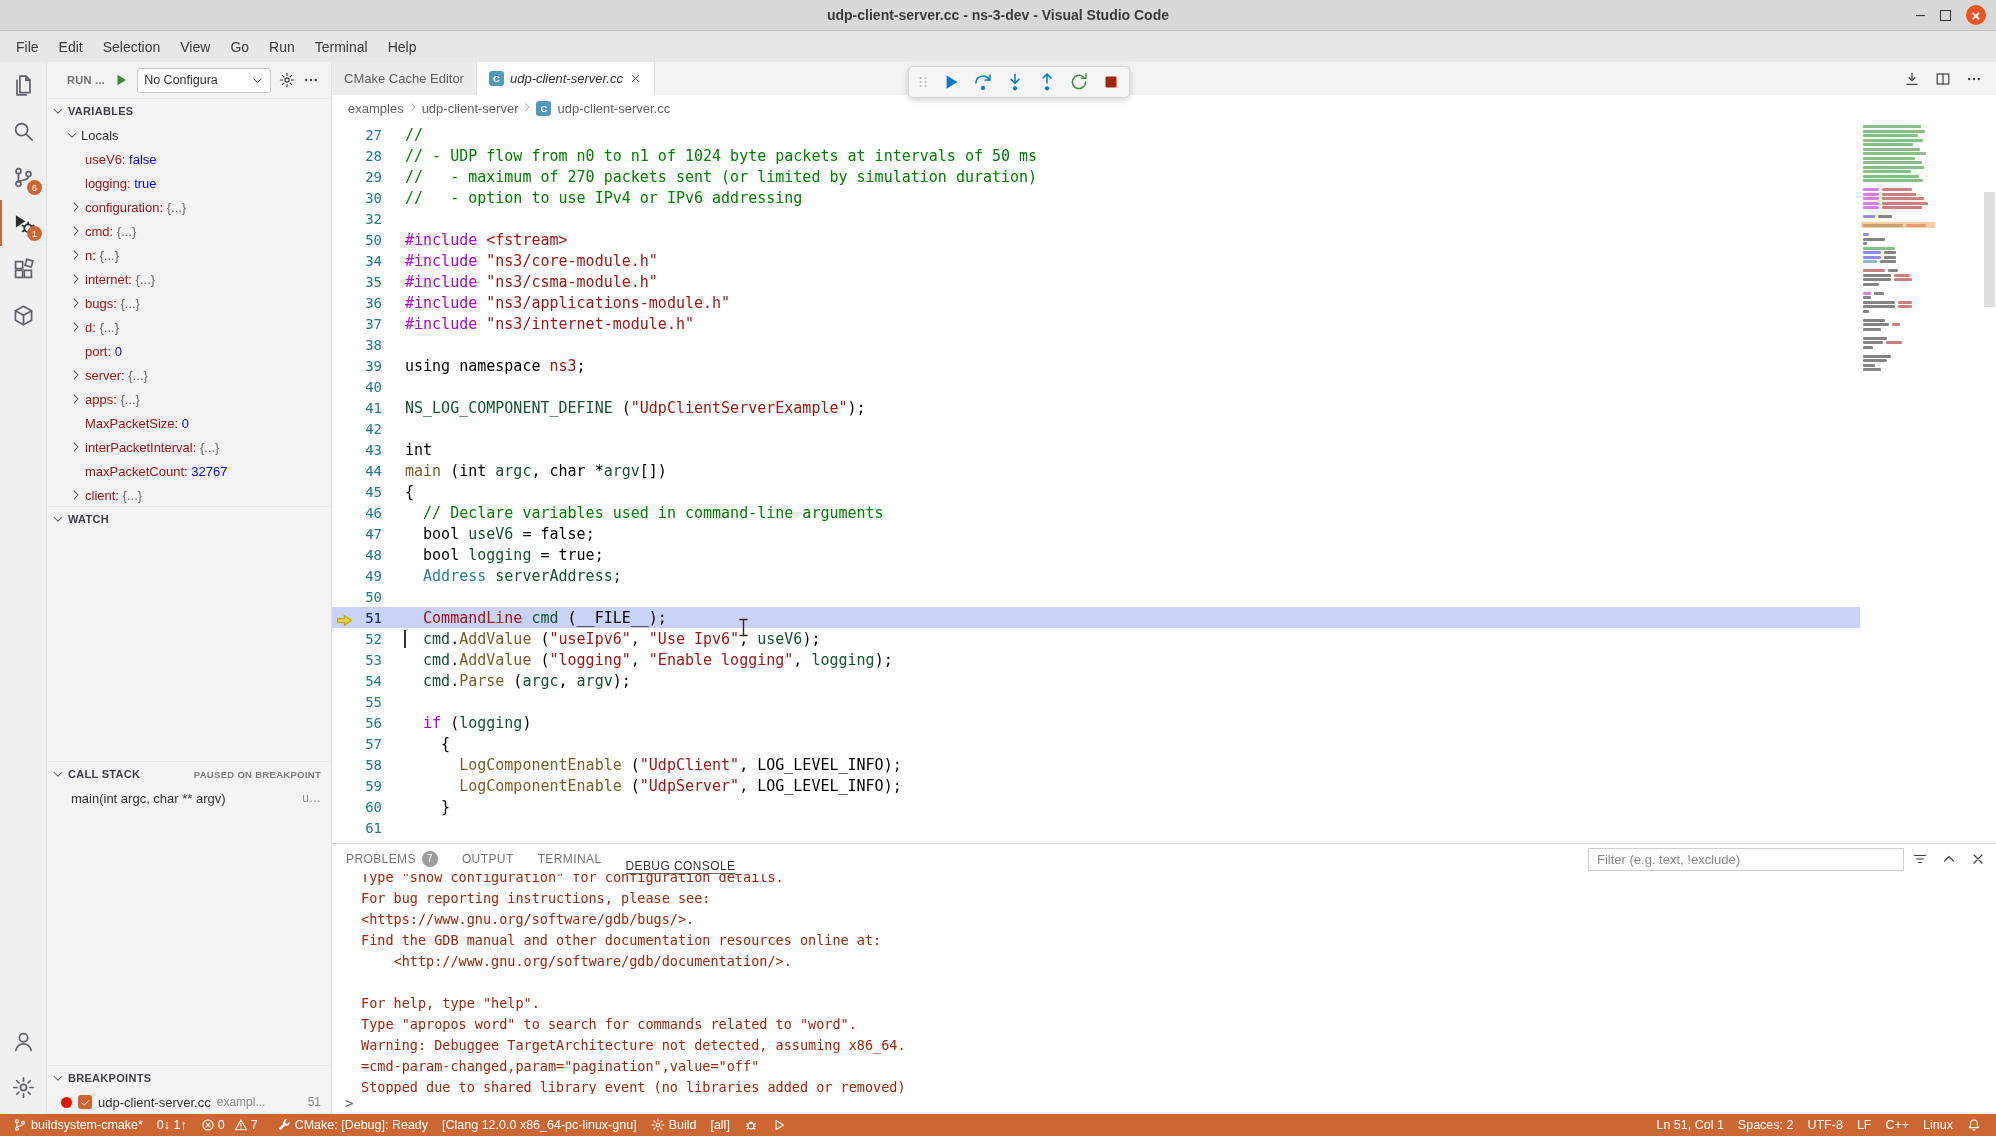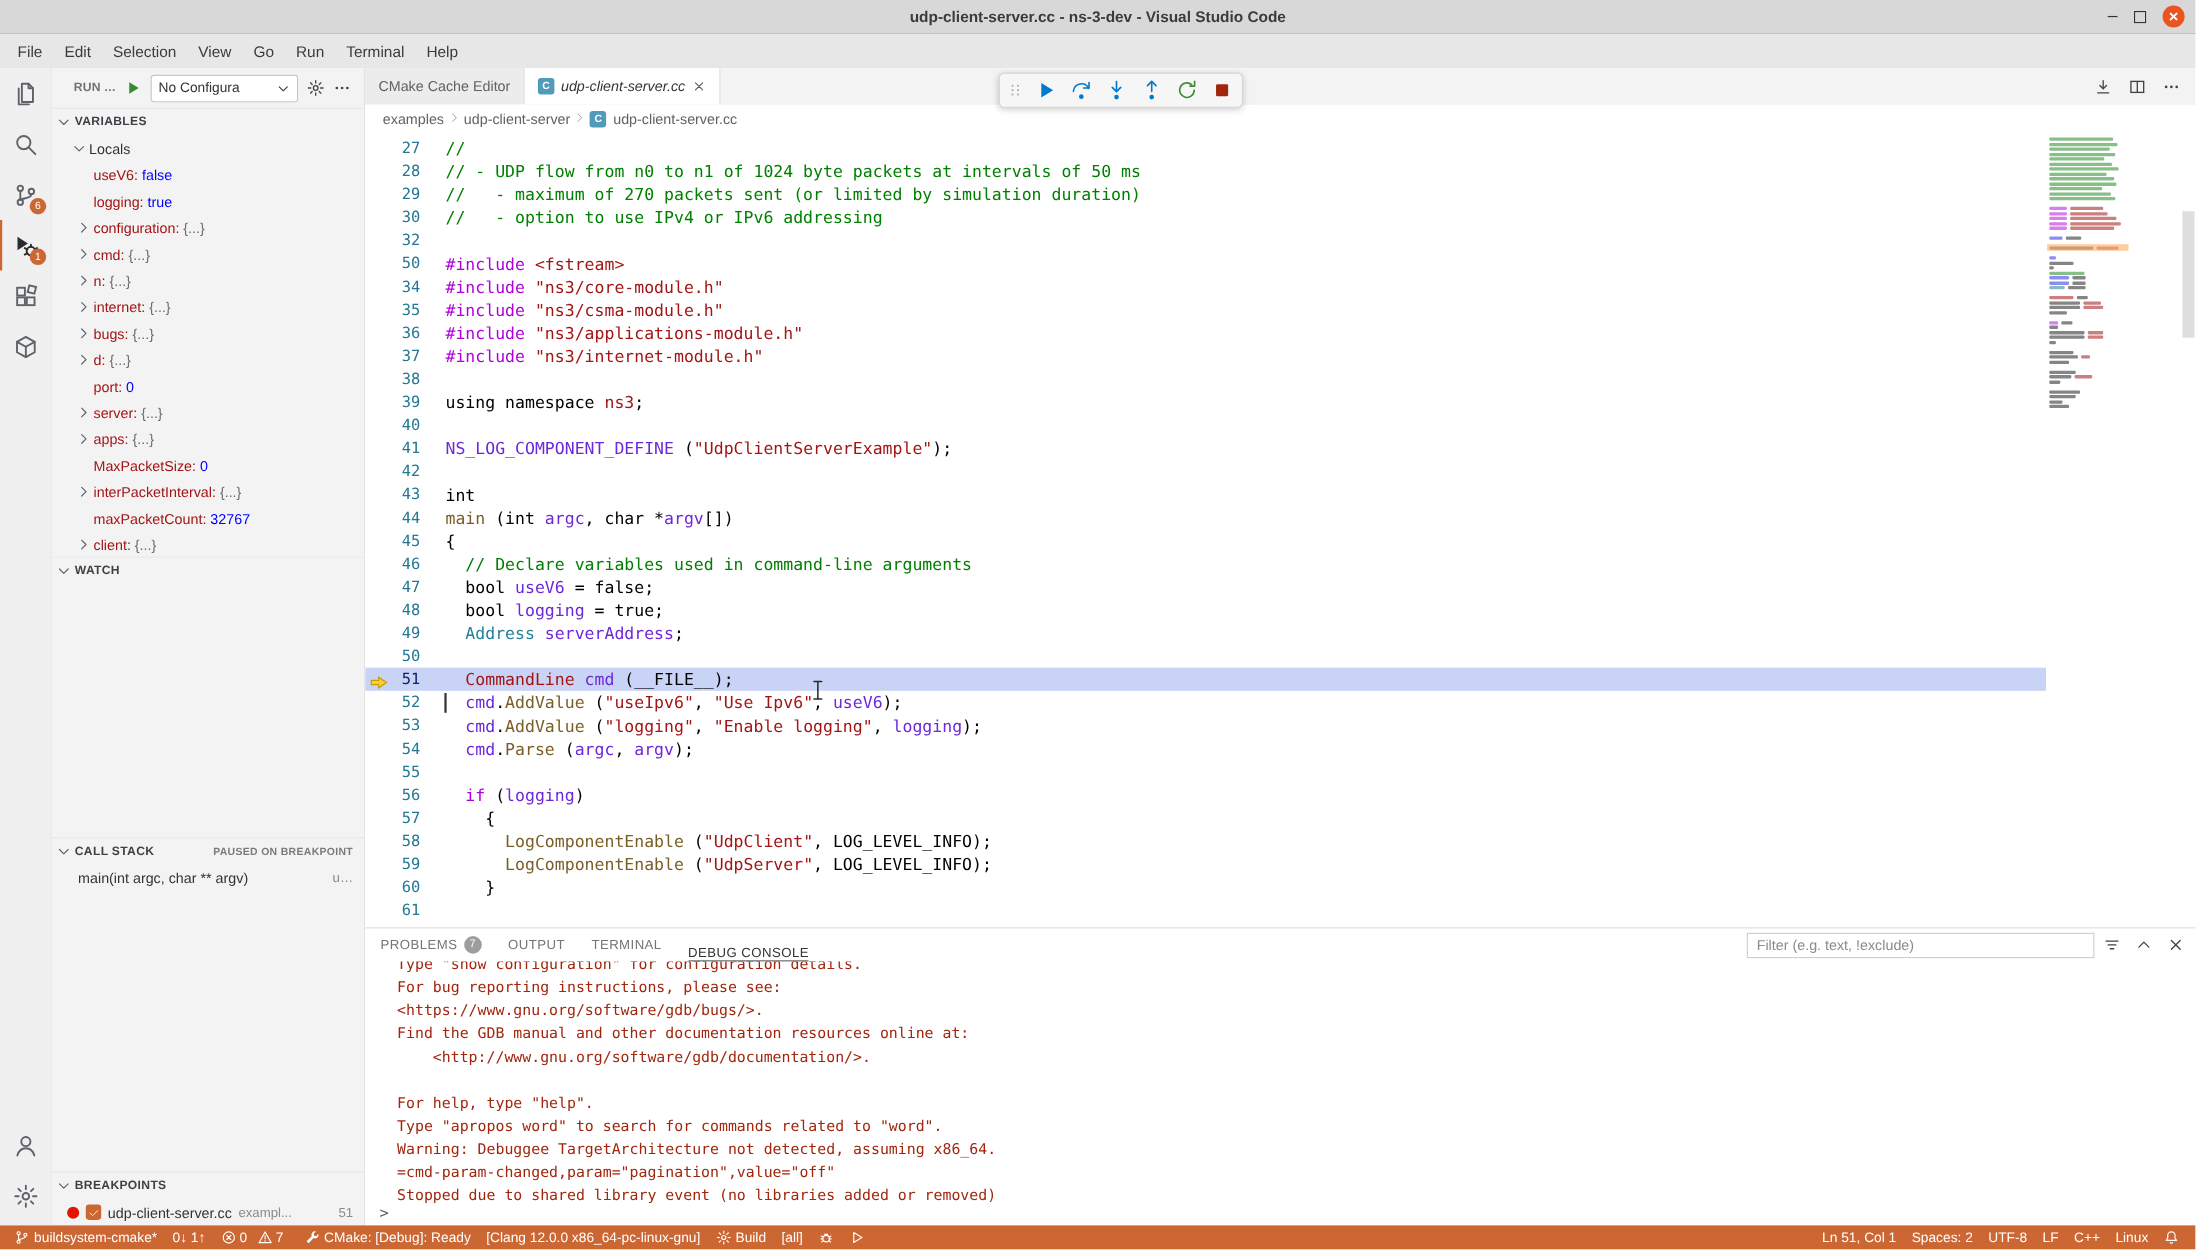--- a/index.html
+++ b/index.html
@@ -99,21 +99,21 @@
   .cl{height:21px;display:flex;align-items:center;font-family:"DejaVu Sans Mono",monospace;
       font-size:15px;white-space:pre;}
   .cl.cur{background:var(--curline,#c9d3f6);}
   .gut{flex:none;width:50px;text-align:right;position:relative;color:#237893;font-size:14px;}
   .cl.cur .gut{color:#0b216f;}
   .dbg-arrow{position:absolute;left:4px;top:2px;width:17px;height:17px;}
   .dbg-arrow svg{width:17px;height:17px;}
   .ctext{padding-left:23px;}
   .tk-c{color:#008000;}  .tk-k{color:#000000;}  .tk-ctl{color:#af00db;}
   .tk-s{color:#a31515;}  .tk-t{color:#267f99;}  .tk-fn{color:#795e26;}
-  .tk-v{color:#6d28d9;}  .tk-ns{color:#a31515;} .tk-p{color:#000;}
+  .tk-v{color:#14532d;}  .tk-ns{color:#a31515;} .tk-p{color:#000;}
   .caret-main{position:absolute;left:72px;top:508px;width:2px;height:18px;background:#333;}
 
   .minimap{position:absolute;top:0;right:61px;width:74px;height:100%;}
   .mm-row{position:absolute;left:2px;height:3px;display:flex;gap:3px;}
   .mm-seg{height:3px;border-radius:1px;}
   .mm-band{position:absolute;left:0;right:0;top:100px;height:6px;background:rgba(250,173,102,.6);}
   .scrollbar-v{position:absolute;top:0;right:0;width:13px;height:100%;}
   .thumb{position:absolute;top:70px;right:1px;width:11px;height:115px;background:rgba(0,0,0,.13);}
 
   

